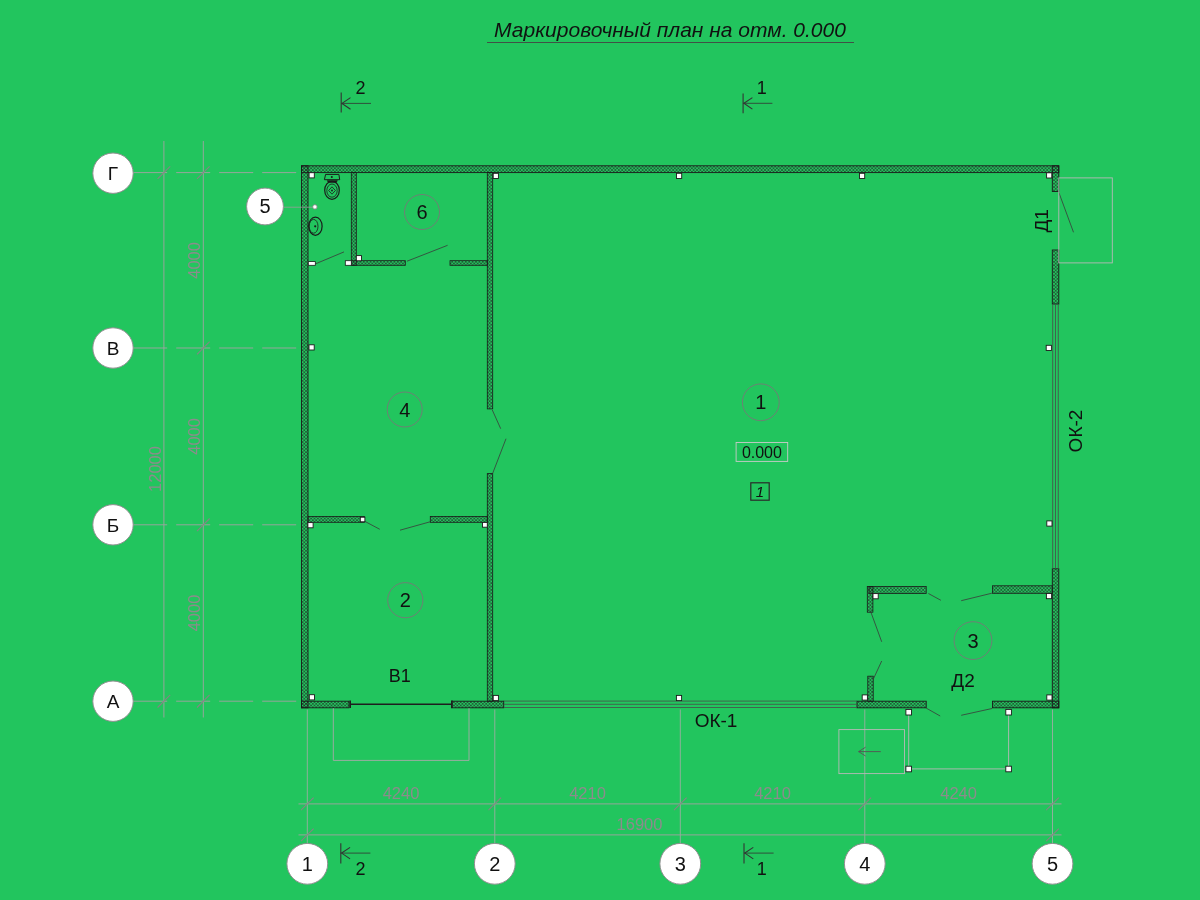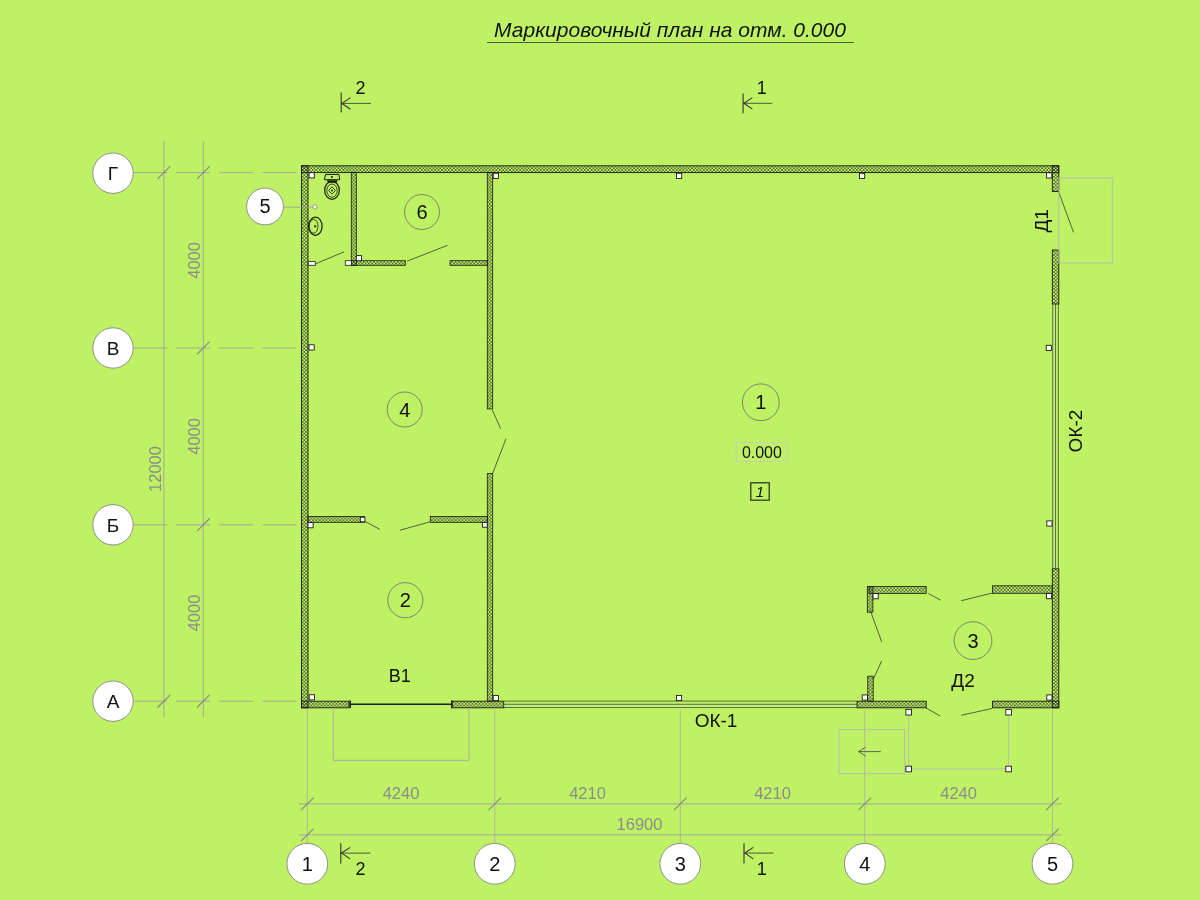--- a/index.html
+++ b/index.html
@@ -1,16 +1,16 @@
 <!DOCTYPE html>
 <html><head>
 <meta charset="utf-8">
 <style>
   html,body{margin:0;padding:0;background:#ffffff;}
-  #page{width:1200px;height:900px;position:relative;background:#bef264;overflow:hidden;}
+  #page{width:1200px;height:900px;position:relative;background:#22c55e;overflow:hidden;}
   svg{display:block;}
   text{font-family:"Liberation Sans", sans-serif;}
 </style>
 </head>
 <body>
 <div id="page">
 <svg width="1200" height="900" viewBox="0 0 1200 900" xmlns="http://www.w3.org/2000/svg">
 <defs>
   <pattern id="hatch" patternUnits="userSpaceOnUse" width="3.4" height="3.4">
     <path d="M0,0 L3.4,3.4 M3.4,0 L0,3.4" stroke="#222222" stroke-width="0.55" fill="none"></path>

